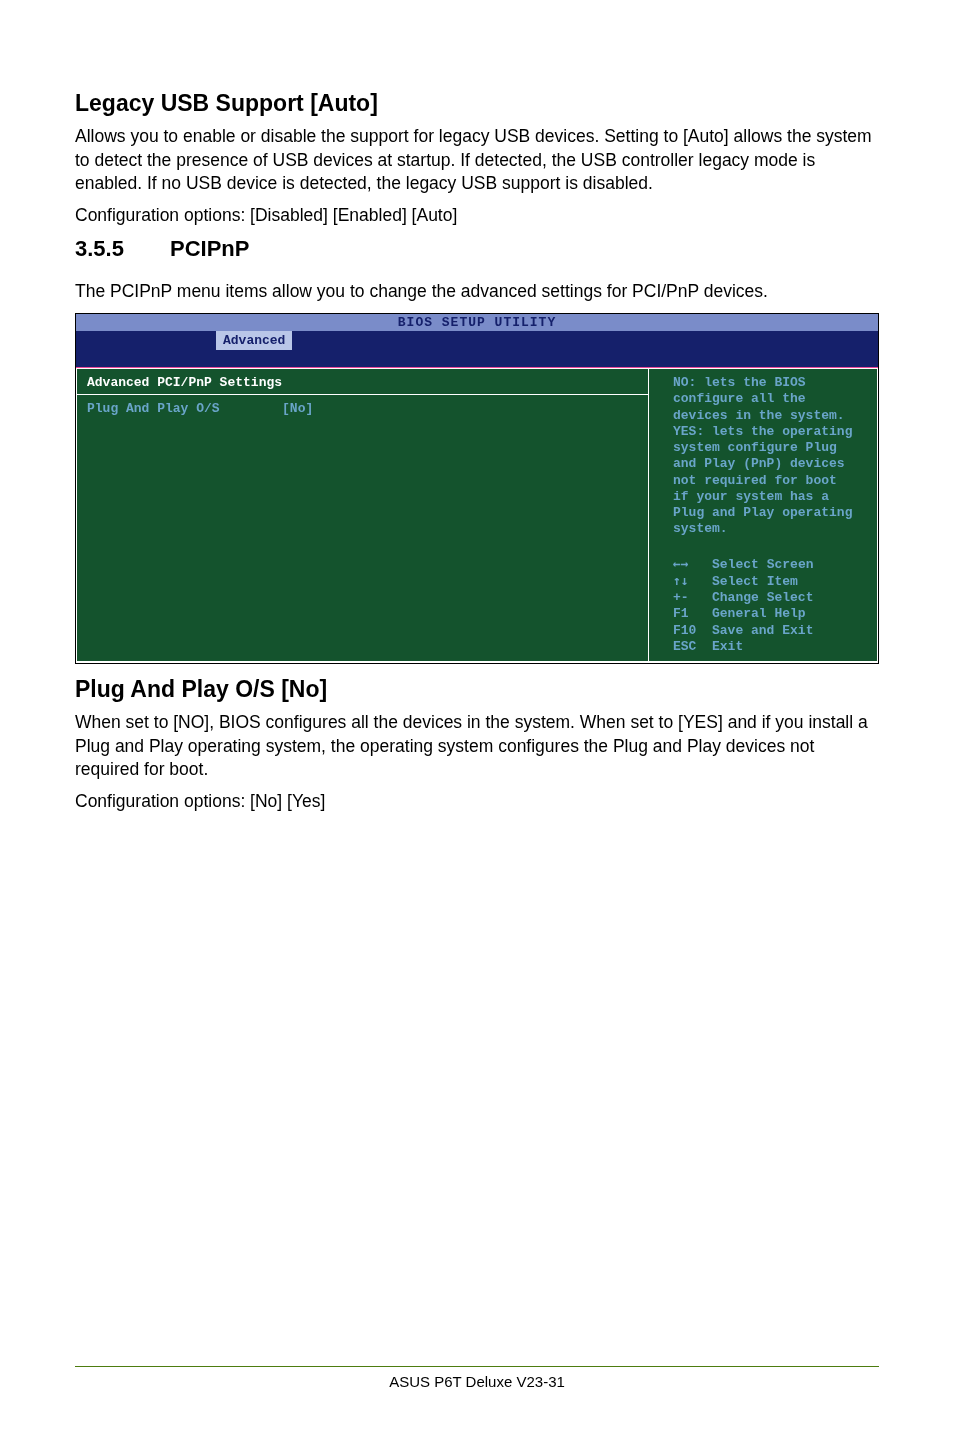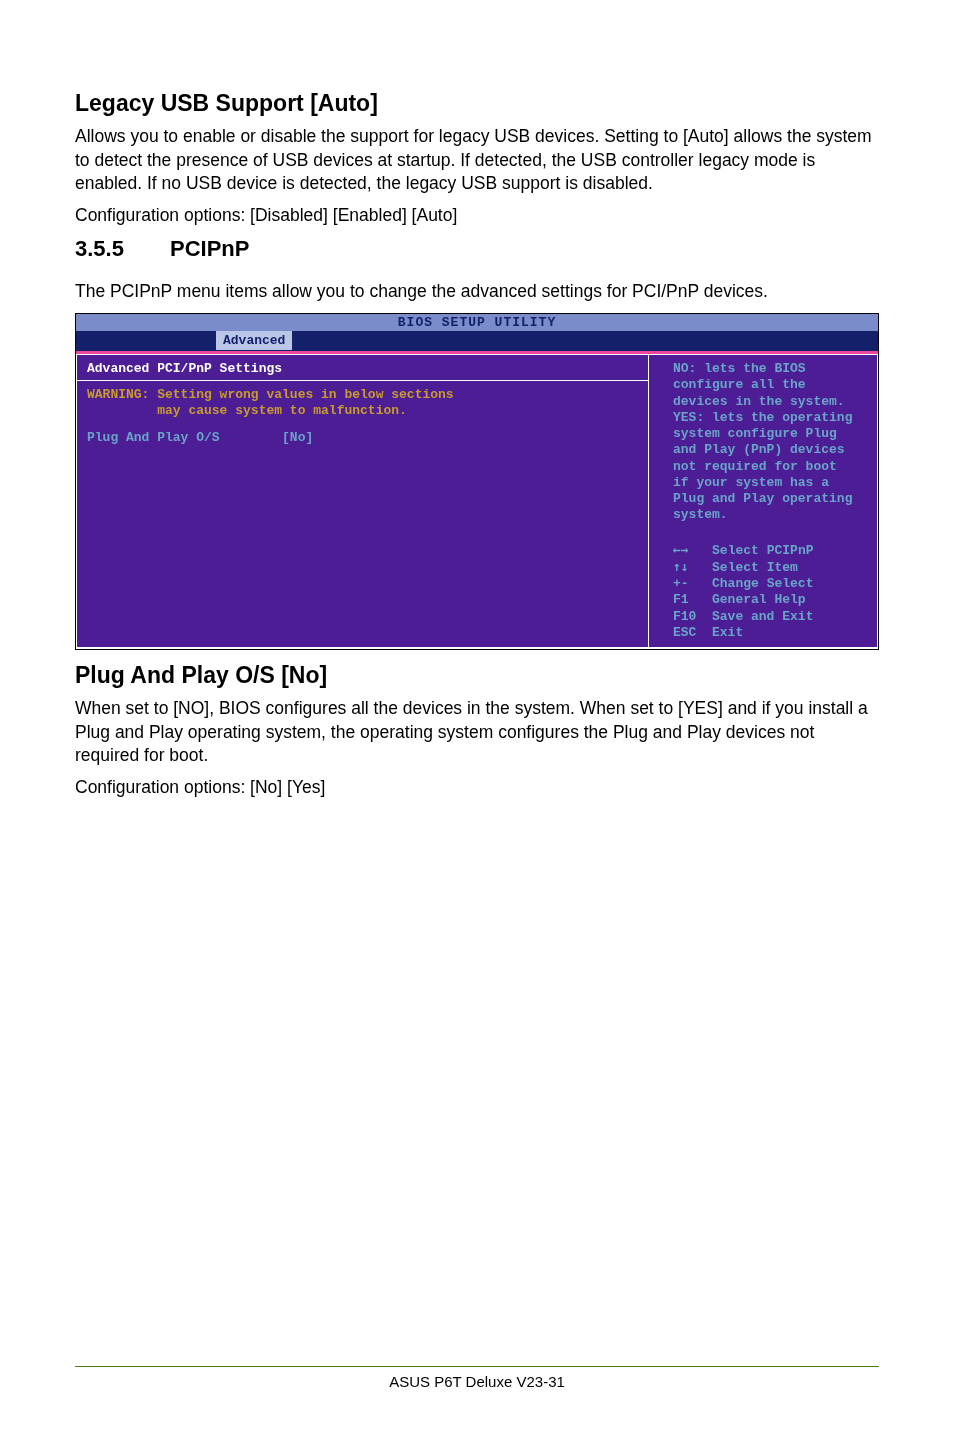--- a/index.html
+++ b/index.html
@@ -33,54 +33,54 @@
     width: 95px;
   }
   .subsection-title {
     font-size: 22px;
     font-weight: bold;
   }
   .bios-outer {
     border: 1px solid #000;
     padding: 0;
     width: 100%;
-    background: #4c1d95;
+    background: #14532d;
     font-family: "Courier New", monospace;
     font-size: 13px;
     color: #fff;
     margin: 10px 8px 12px 0;
   }
   .bios-title-bar {
     background: #8a9bd4;
     background: #7a8cc9;
     color: #15206b;
     text-align: center;
     font-weight: bold;
     letter-spacing: 1px;
     padding: 1px 0;
     font-size: 13px;
   }
   .bios-tabs {
     background: #15206b;
     padding: 0 0 0 140px;
-    height: 20px;
+    height: 36px;
     position: relative;
   }
   .bios-tab {
     display: inline-block;
     background: #b9c6e8;
     color: #15206b;
     padding: 1px 6px;
     font-weight: bold;
     border: 1px solid #b9c6e8;
     font-size: 13px;
   }
   .bios-main {
     display: flex;
-    border-top: 3px solid #ec4899;
+    border-top: 1px solid #ec4899;
     border-bottom: 1px solid #fff;
   }
   .bios-left {
     flex: 1;
     border: 1px solid #fff;
     border-right: none;
     padding: 6px 10px 40px 10px;
     position: relative;
   }
   .bios-right {
@@ -162,29 +162,27 @@
 
 <div class="bios-outer">
   <div class="bios-title-bar">BIOS SETUP UTILITY</div>
   <div class="bios-tabs">
     <span class="bios-tab">Advanced</span>
   </div>
   <div class="bios-main">
     <div class="bios-left">
       <div class="bios-left-title">Advanced PCI/PnP Settings</div>
       <div class="bios-left-sep"></div>
-      <div class="bios-left-warn">WARNING: Setting wrong values in below sections
-         may cause system to malfunction.</div>
       <div class="bios-item-row"><span>Plug And Play O/S</span>        <span>[No]</span></div>
     </div>
     <div class="bios-right">
       <div class="bios-help">NO: lets the BIOS configure all the devices in the system.
 YES: lets the operating system configure Plug and Play (PnP) devices not required for boot if your system has a Plug and Play operating system.</div>
       <div class="bios-keys">
-        <div class="bios-key-row"><span class="arrow">←→</span>   <span>Select PCIPnP</span></div>
+        <div class="bios-key-row"><span class="arrow">←→</span>   <span>Select Screen</span></div>
         <div class="bios-key-row"><span class="arrow">↑↓</span>   <span>Select Item</span></div>
         <div class="bios-key-row"><span>+-</span>  <span> Change Select</span></div>
         <div class="bios-key-row"><span>F1</span>  <span> General Help</span></div>
         <div class="bios-key-row"><span>F10</span>  <span>Save and Exit</span></div>
         <div class="bios-key-row"><span>ESC</span>  <span>Exit</span></div>
       </div>
     </div>
   </div>
 </div>
 

